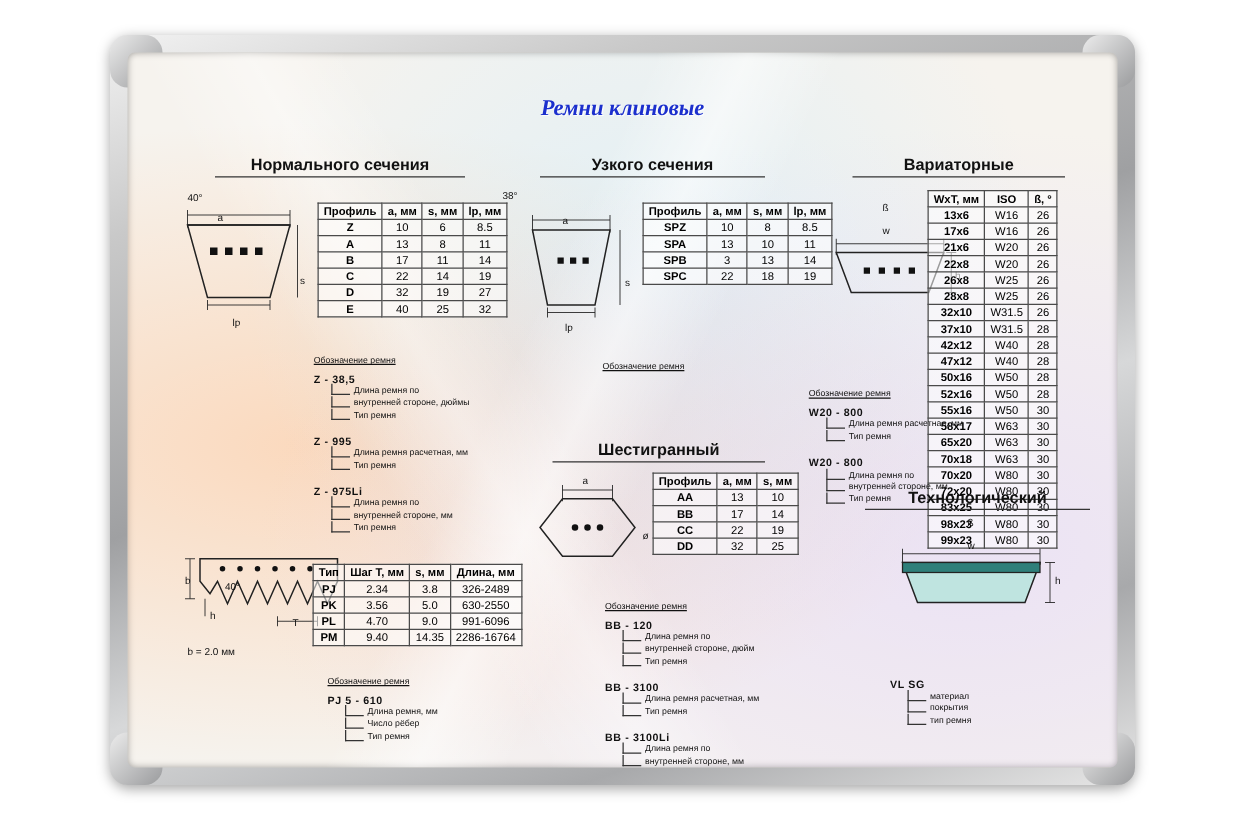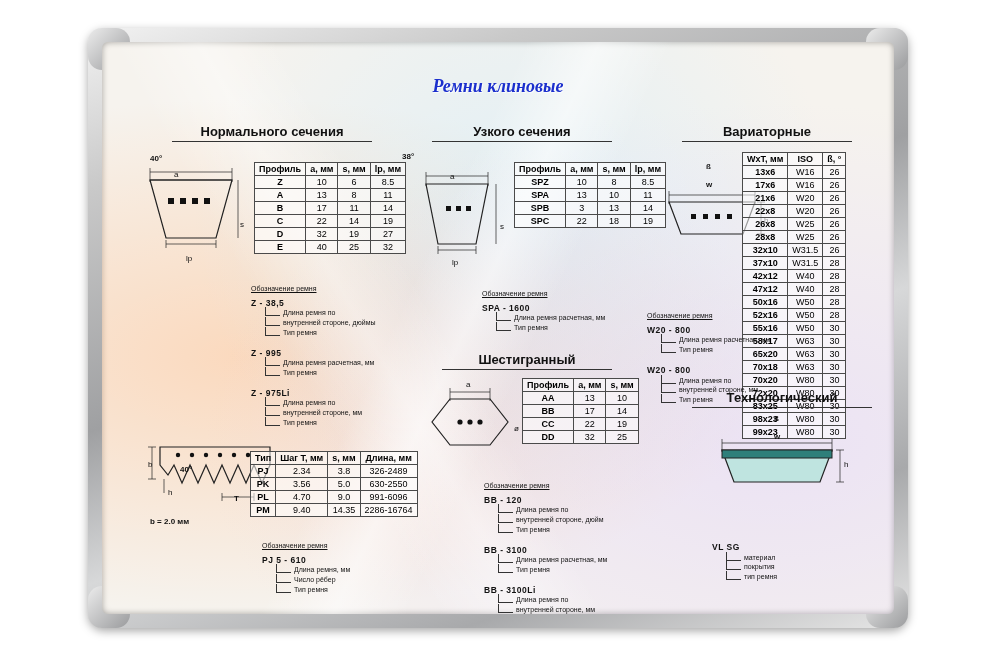--- a/index.html
+++ b/index.html
@@ -50,21 +50,21 @@
   table.tbl th{font-weight:bold;}
   table.tbl td.b{font-weight:bold;}
 
   .pos{position:absolute;}
 
   .note{position:absolute;font-size:7px;color:#111;line-height:1.25;}
   .note .hdr{font-size:7px;text-decoration:underline;margin-bottom:4px;}
   .note .code{font-weight:bold;font-size:8.5px;letter-spacing:.5px;}
 
   .lbl{position:absolute;font-size:8px;color:#111;}
-  .lbl.b{font-weight:bold;}
+  .lbl.b{font-weight:normal;}
   svg{overflow:visible;}
 </style>
 </head>
 <body>
 
 <div id="board">
   <div class="frame-outer"></div>
   <div class="corner c-tl">
       <i></i>
     </div>
@@ -243,27 +243,20 @@
                 <td>22</td>
                 <td>18</td>
                 <td>19</td>
               </tr>
             </tbody>
           </table>
       </div>
 
       <div class="note" style="left:380px;top:248px;width:200px;">
         <div class="hdr">Обозначение ремня</div>
-        <div>
-            <div style="margin-bottom: 10px;">
-              <div class="code">SPA - 1600</div>
-              <div style="margin-left: 14px; padding-left: 18px; position: relative; margin-top: 1px;"><span style="position: absolute; left: 0px; top: -2px; width: 14px; height: 8px; border-left: 1px solid rgb(51, 51, 51); border-bottom: 1px solid rgb(51, 51, 51);"></span><span>Длина ремня расчетная, мм</span></div>
-              <div style="margin-left: 14px; padding-left: 18px; position: relative; margin-top: 1px;"><span style="position: absolute; left: 0px; top: -2px; width: 14px; height: 8px; border-left: 1px solid rgb(51, 51, 51); border-bottom: 1px solid rgb(51, 51, 51);"></span><span>Тип ремня</span></div>
-            </div>
-          </div>
       </div>
 
       <div class="sect-title" style="left:580px;top:82px;width:170px;">Вариаторные</div>
 
       <div class="pos" style="left:545px;top:120px;width:130px;height:100px;">
         <svg width="130" height="100">
           <polygon points="22,40 108,40 96,72 34,72" fill="none" stroke="#222" stroke-width="1.2"></polygon>
           <rect x="44" y="52" width="5" height="5" fill="#111"></rect>
           <rect x="56" y="52" width="5" height="5" fill="#111"></rect>
           <rect x="68" y="52" width="5" height="5" fill="#111"></rect>

